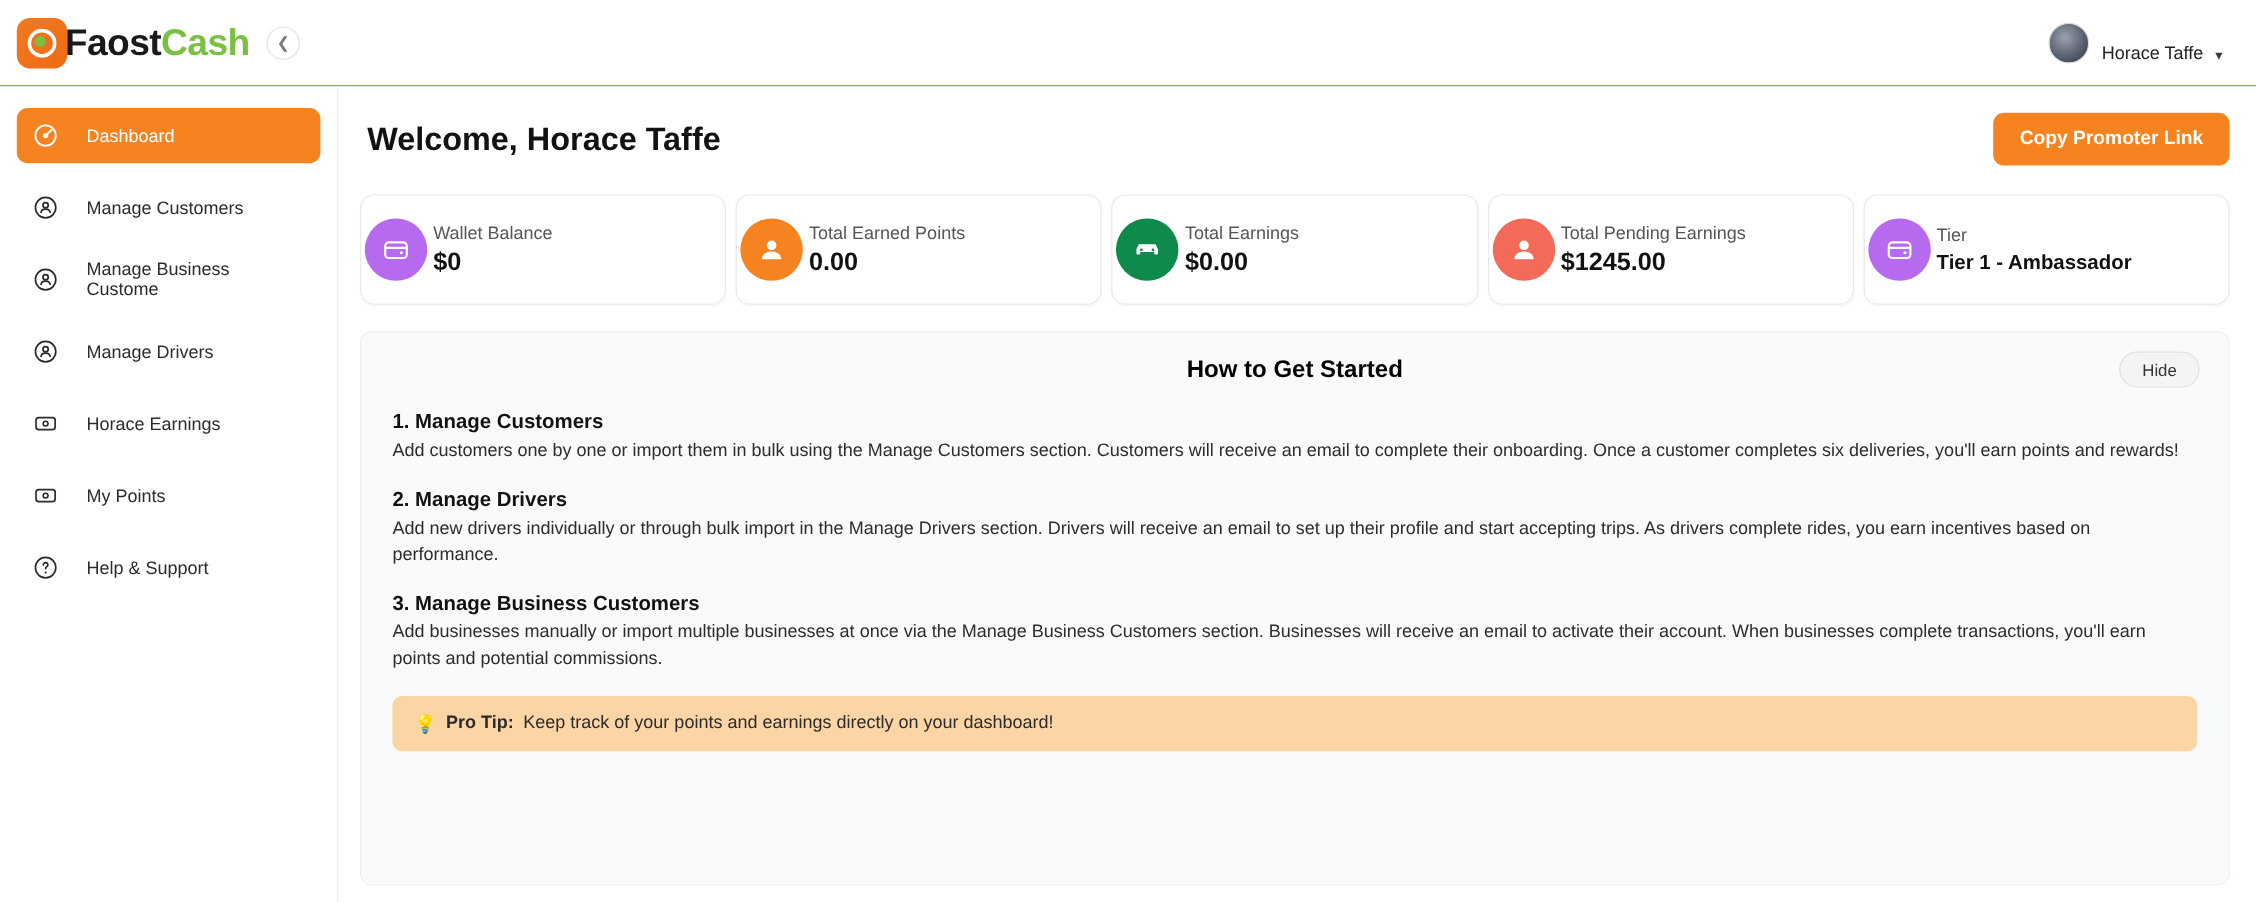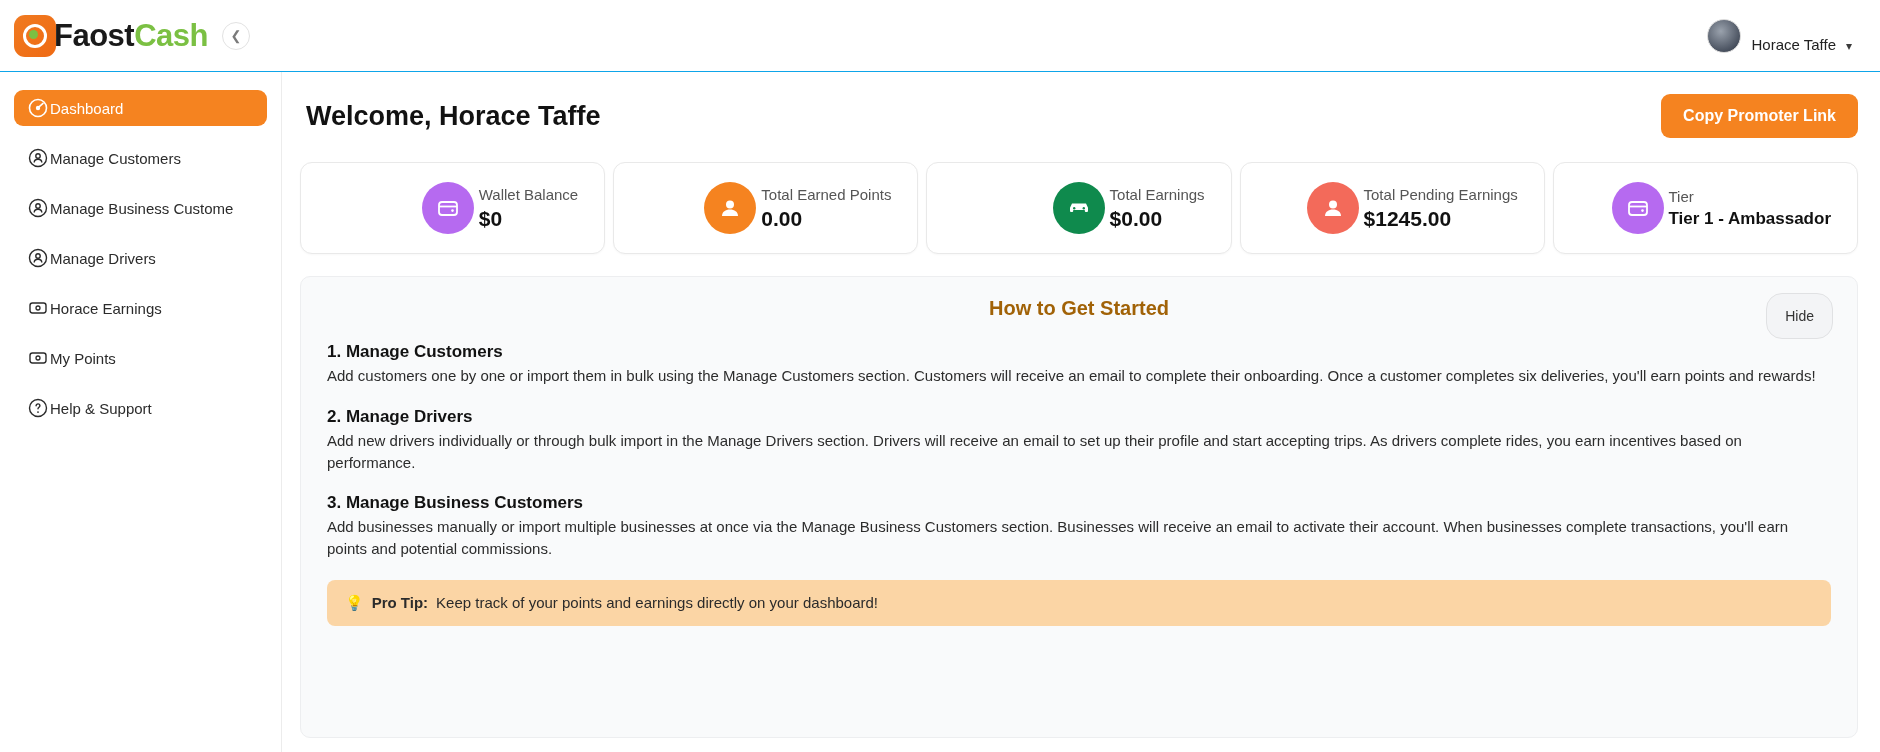--- a/index.html
+++ b/index.html
@@ -78,22 +78,22 @@
 
   
   .sidebar {
     width: 282px;
     flex: 0 0 282px;
     background: #ffffff;
     border-right: 1px solid #ececec;
     padding: 18px 14px 0 14px;
   }
   .nav-item {
-    display: flex; align-items: center; gap: 2px;
-    height: 36px;
+    display: flex; align-items: center; gap: 24px;
+    height: 46px;
     padding: 0 14px;
     border-radius: 9px;
     color: #2b2b2b;
     font-size: 15px;
     cursor: pointer;
     margin-bottom: 14px;
   }
   .nav-item.active {
     background: #f58320;
     color: #ffffff;
@@ -136,23 +136,22 @@
   
   .stats { display: flex; gap: 8px; margin-bottom: 22px; }
   .stat-card {
     flex: 1 1 0;
     min-width: 0;
     background: #ffffff;
     border: 1px solid #e9e9e9;
     border-radius: 12px;
     height: 92px;
     display: flex; align-items: center; gap: 5px;
-    padding: 0 26px;
+    padding: 0 3px;
     box-shadow: 0 1px 2px rgba(0,0,0,0.03);
-    justify-content: flex-end;
   }
   .stat-ico {
     width: 52px; height: 52px; border-radius: 50%;
     flex: 0 0 52px;
     display: flex; align-items: center; justify-content: center;
   }
   .stat-text { min-width: 0; }
   .stat-label { font-size: 15px; color: #555; margin-bottom: 4px; white-space: nowrap; }
   .stat-value { font-size: 21px; font-weight: bold; color: #111; white-space: nowrap; }
   .stat-value.small { font-size: 17px; }
@@ -164,30 +163,30 @@
     border-radius: 10px;
     padding: 20px 26px 30px 26px;
     position: relative;
     height: calc(100% - 196px);
     overflow: hidden;
   }
   .guide-title {
     text-align: center;
     font-size: 20px;
     font-weight: bold;
-    color: #a16207;
+    color: #000000;
     margin-bottom: 22px;
   }
   .hide-btn {
     position: absolute;
     top: 16px; right: 24px;
     background: #f3f4f6;
     border: 1px solid #e0e1e3;
     border-radius: 16px;
-    height: 46px;
+    height: 30px;
     padding: 0 18px;
     font-size: 14px;
     color: #333;
     cursor: pointer;
     font-family: "Liberation Sans", sans-serif;
   }
   .step { margin-bottom: 20px; }
   .step-title { font-size: 17px; font-weight: bold; color: #121212; margin-bottom: 3px; }
   .step-body { font-size: 15px; line-height: 1.45; color: #2c2c2c; }
   .protip {

